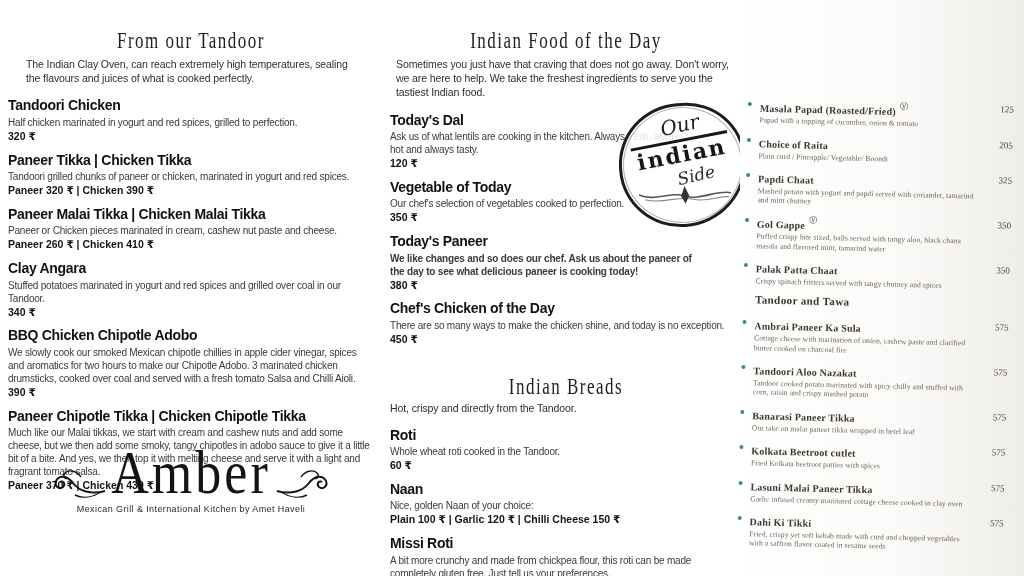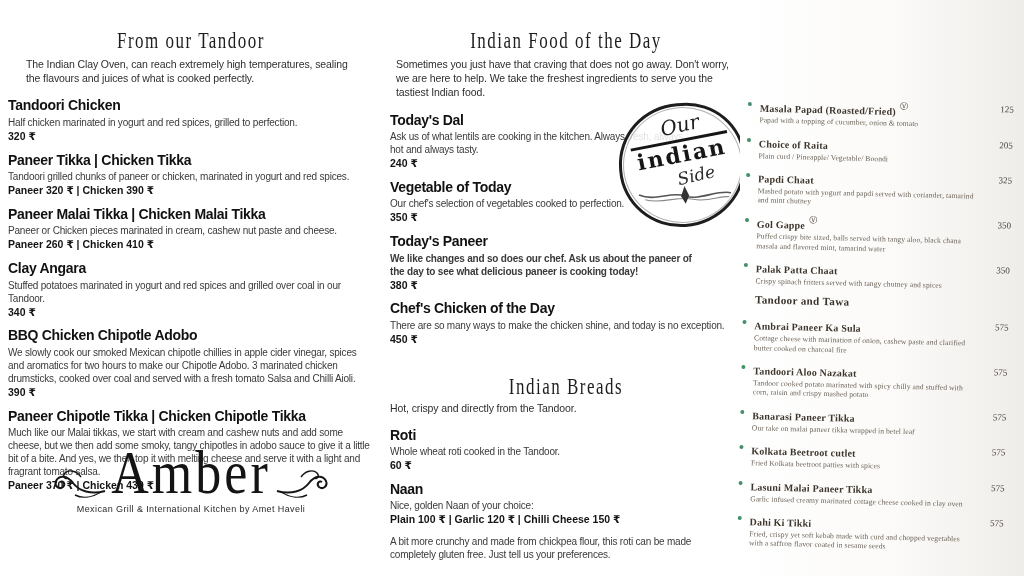--- a/index.html
+++ b/index.html
@@ -129,21 +129,21 @@
   </div>
 
   <div class="col-mid">
     <div class="display-heading">Indian Food of the Day</div>
     <div class="col-subtitle" style="padding:0 6px;">Sometimes you just have that craving that does not go away. Don't worry, we are here to help. We take the freshest ingredients to serve you the tastiest Indian food.</div>
 
     <div class="mid-items">
       <div class="item">
         <div class="item-name">Today's Dal</div>
         <div class="item-desc" style="max-width:300px;">Ask us of what lentils are cooking in the kitchen. Always fresh, always hot and always tasty.</div>
-        <div class="item-price">240 ₹</div>
+        <div class="item-price">120 ₹</div>
       </div>
       <div class="item">
         <div class="item-name">Vegetable of Today</div>
         <div class="item-desc" style="max-width:300px;">Our chef's selection of vegetables cooked to perfection.</div>
         <div class="item-price">350 ₹</div>
       </div>
       <div class="item">
         <div class="item-name">Today's Paneer</div>
         <div class="item-desc" style="max-width:310px;font-weight:bold;">We like changes and so does our chef. Ask us about the paneer of the day to see what delicious paneer is cooking today!</div>
         <div class="item-price">380 ₹</div>
@@ -165,20 +165,21 @@
         <div class="item-name">Roti</div>
         <div class="item-desc">Whole wheat roti cooked in the Tandoor.</div>
         <div class="item-price">60 ₹</div>
       </div>
       <div class="item">
         <div class="item-name">Naan</div>
         <div class="item-desc">Nice, golden Naan of your choice:</div>
         <div class="item-price">Plain 100 ₹ | Garlic 120 ₹ | Chilli Cheese 150 ₹</div>
       </div>
       <div class="item">
+        <div class="item-name">Missi Roti</div>
         <div class="item-desc" style="max-width:330px;">A bit more crunchy and made from chickpea flour, this roti can be made completely gluten free. Just tell us your preferences.</div>
 
       </div>
     </div>
   </div>
 
   <div class="stamp">
     <div class="stamp-our">Our</div>
     <div><span class="stamp-indian">indian</span></div>
     <div class="stamp-side">Side</div>

